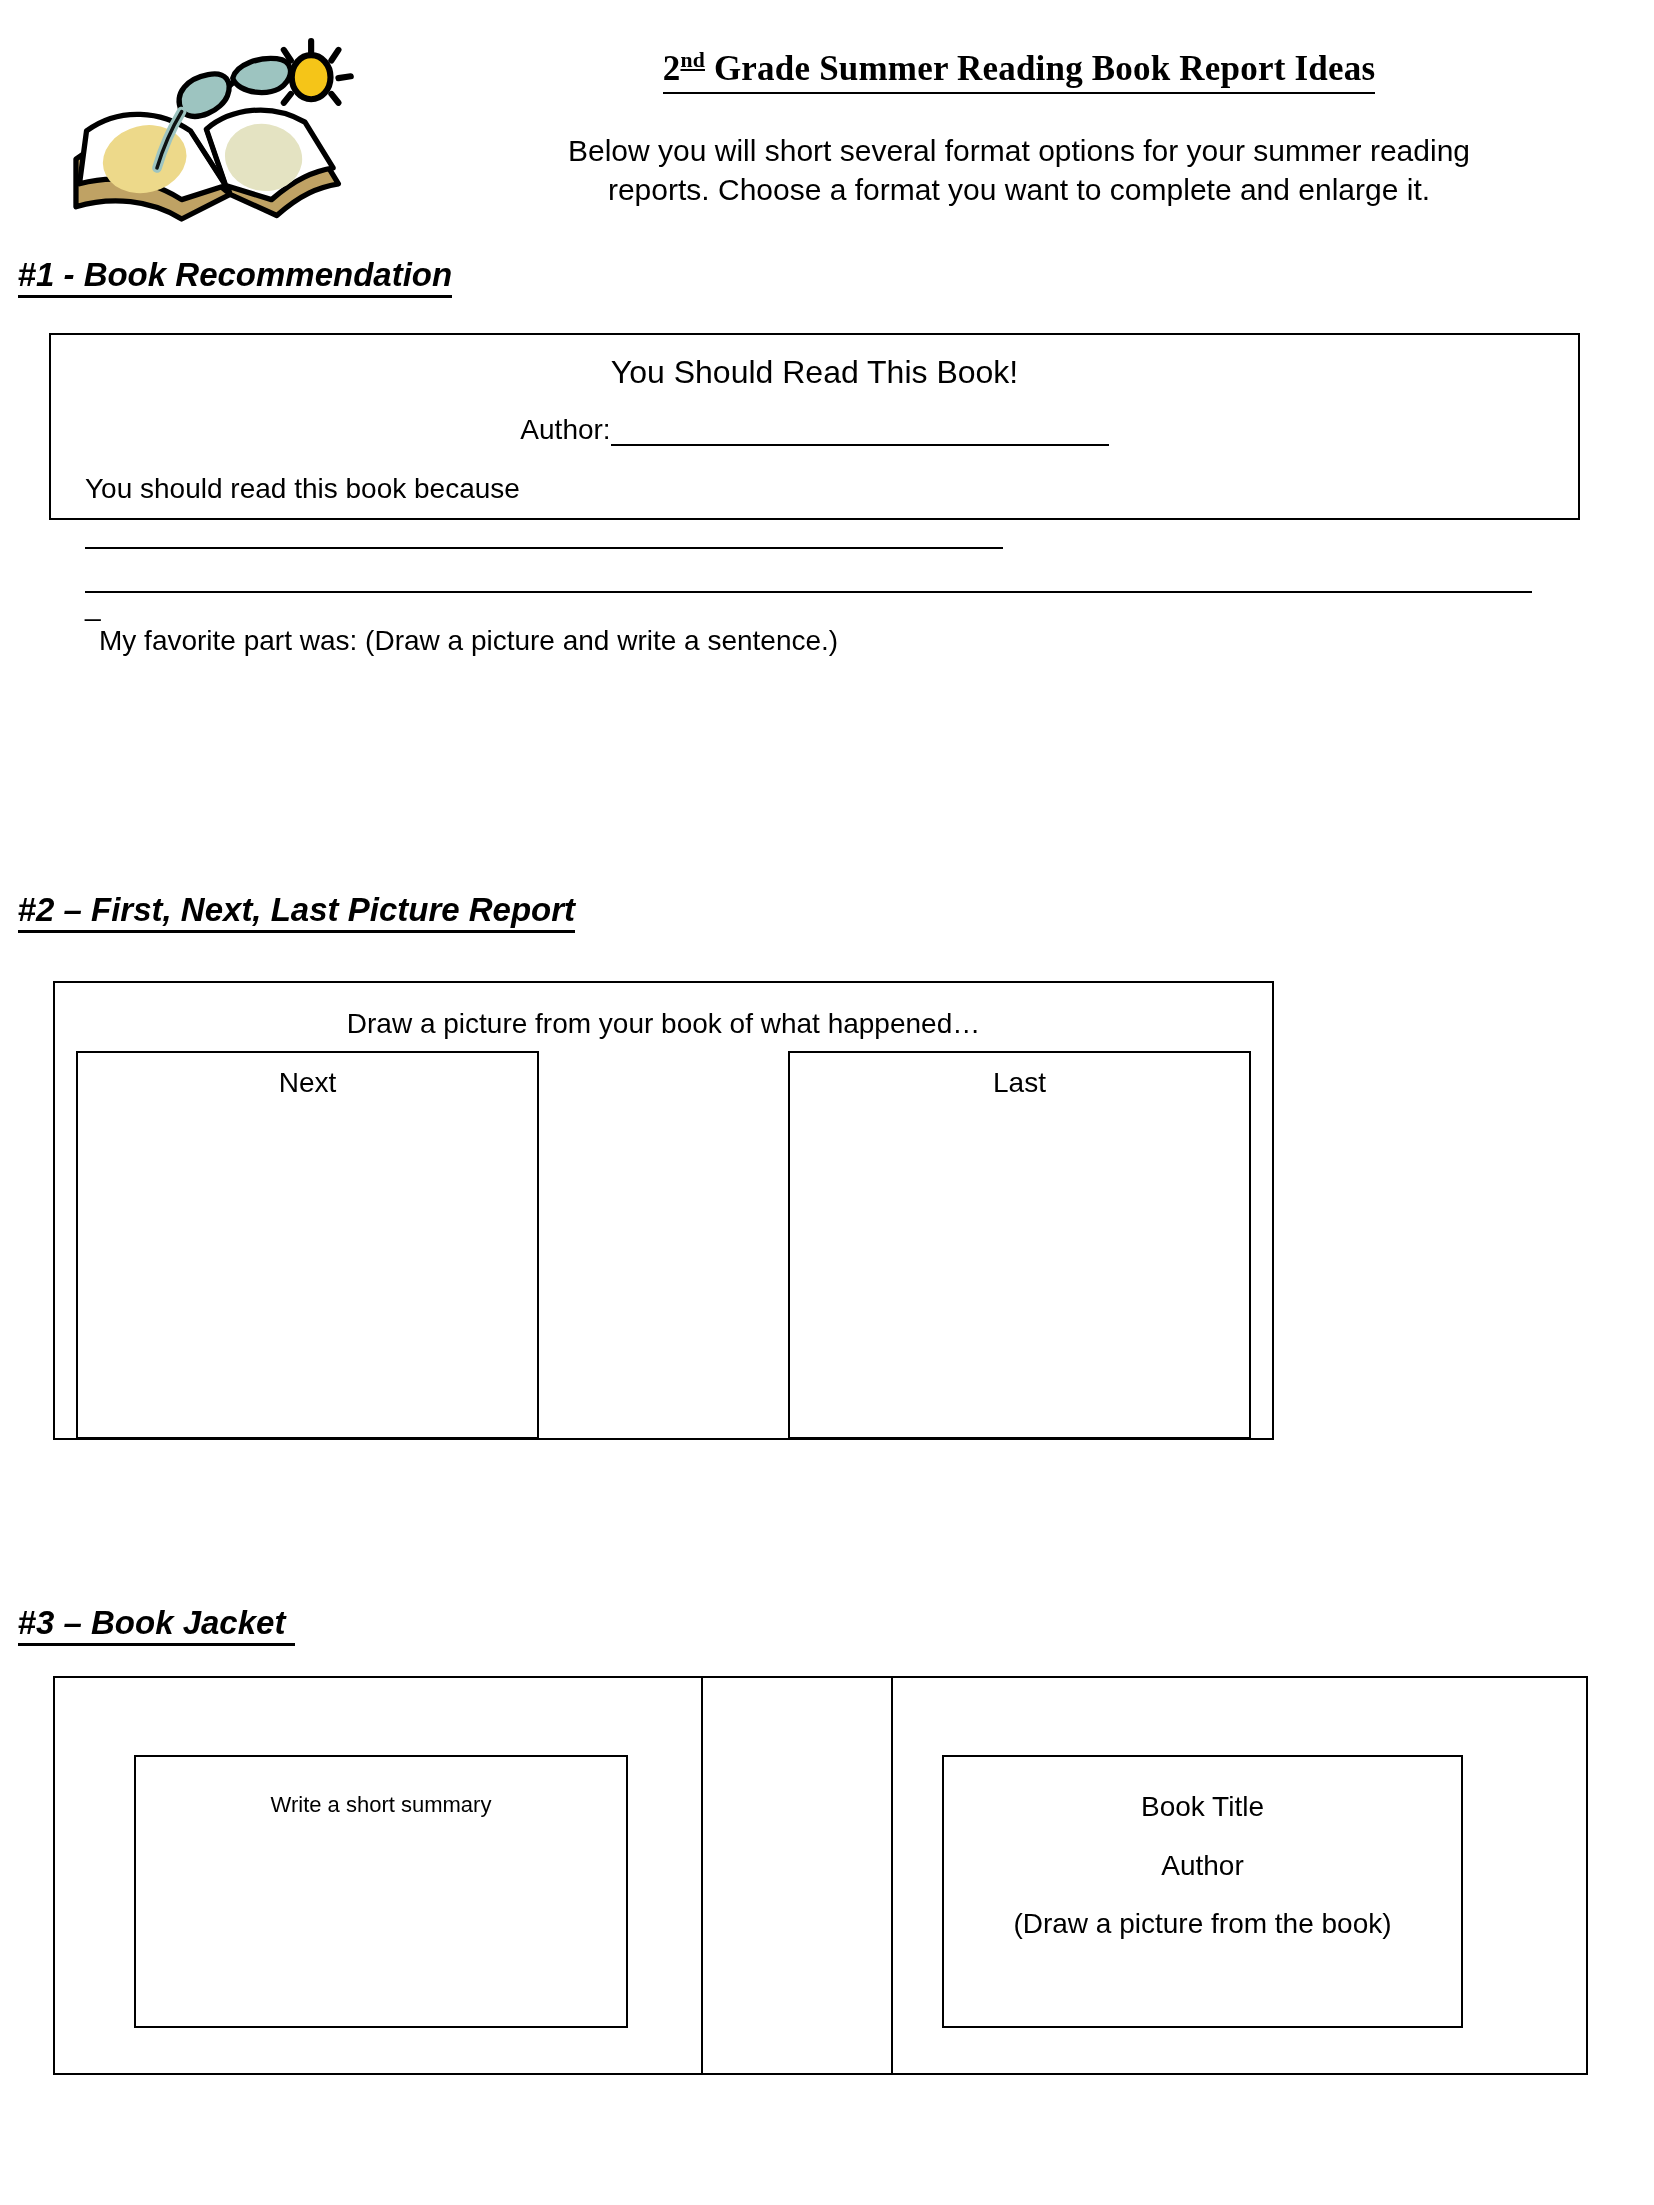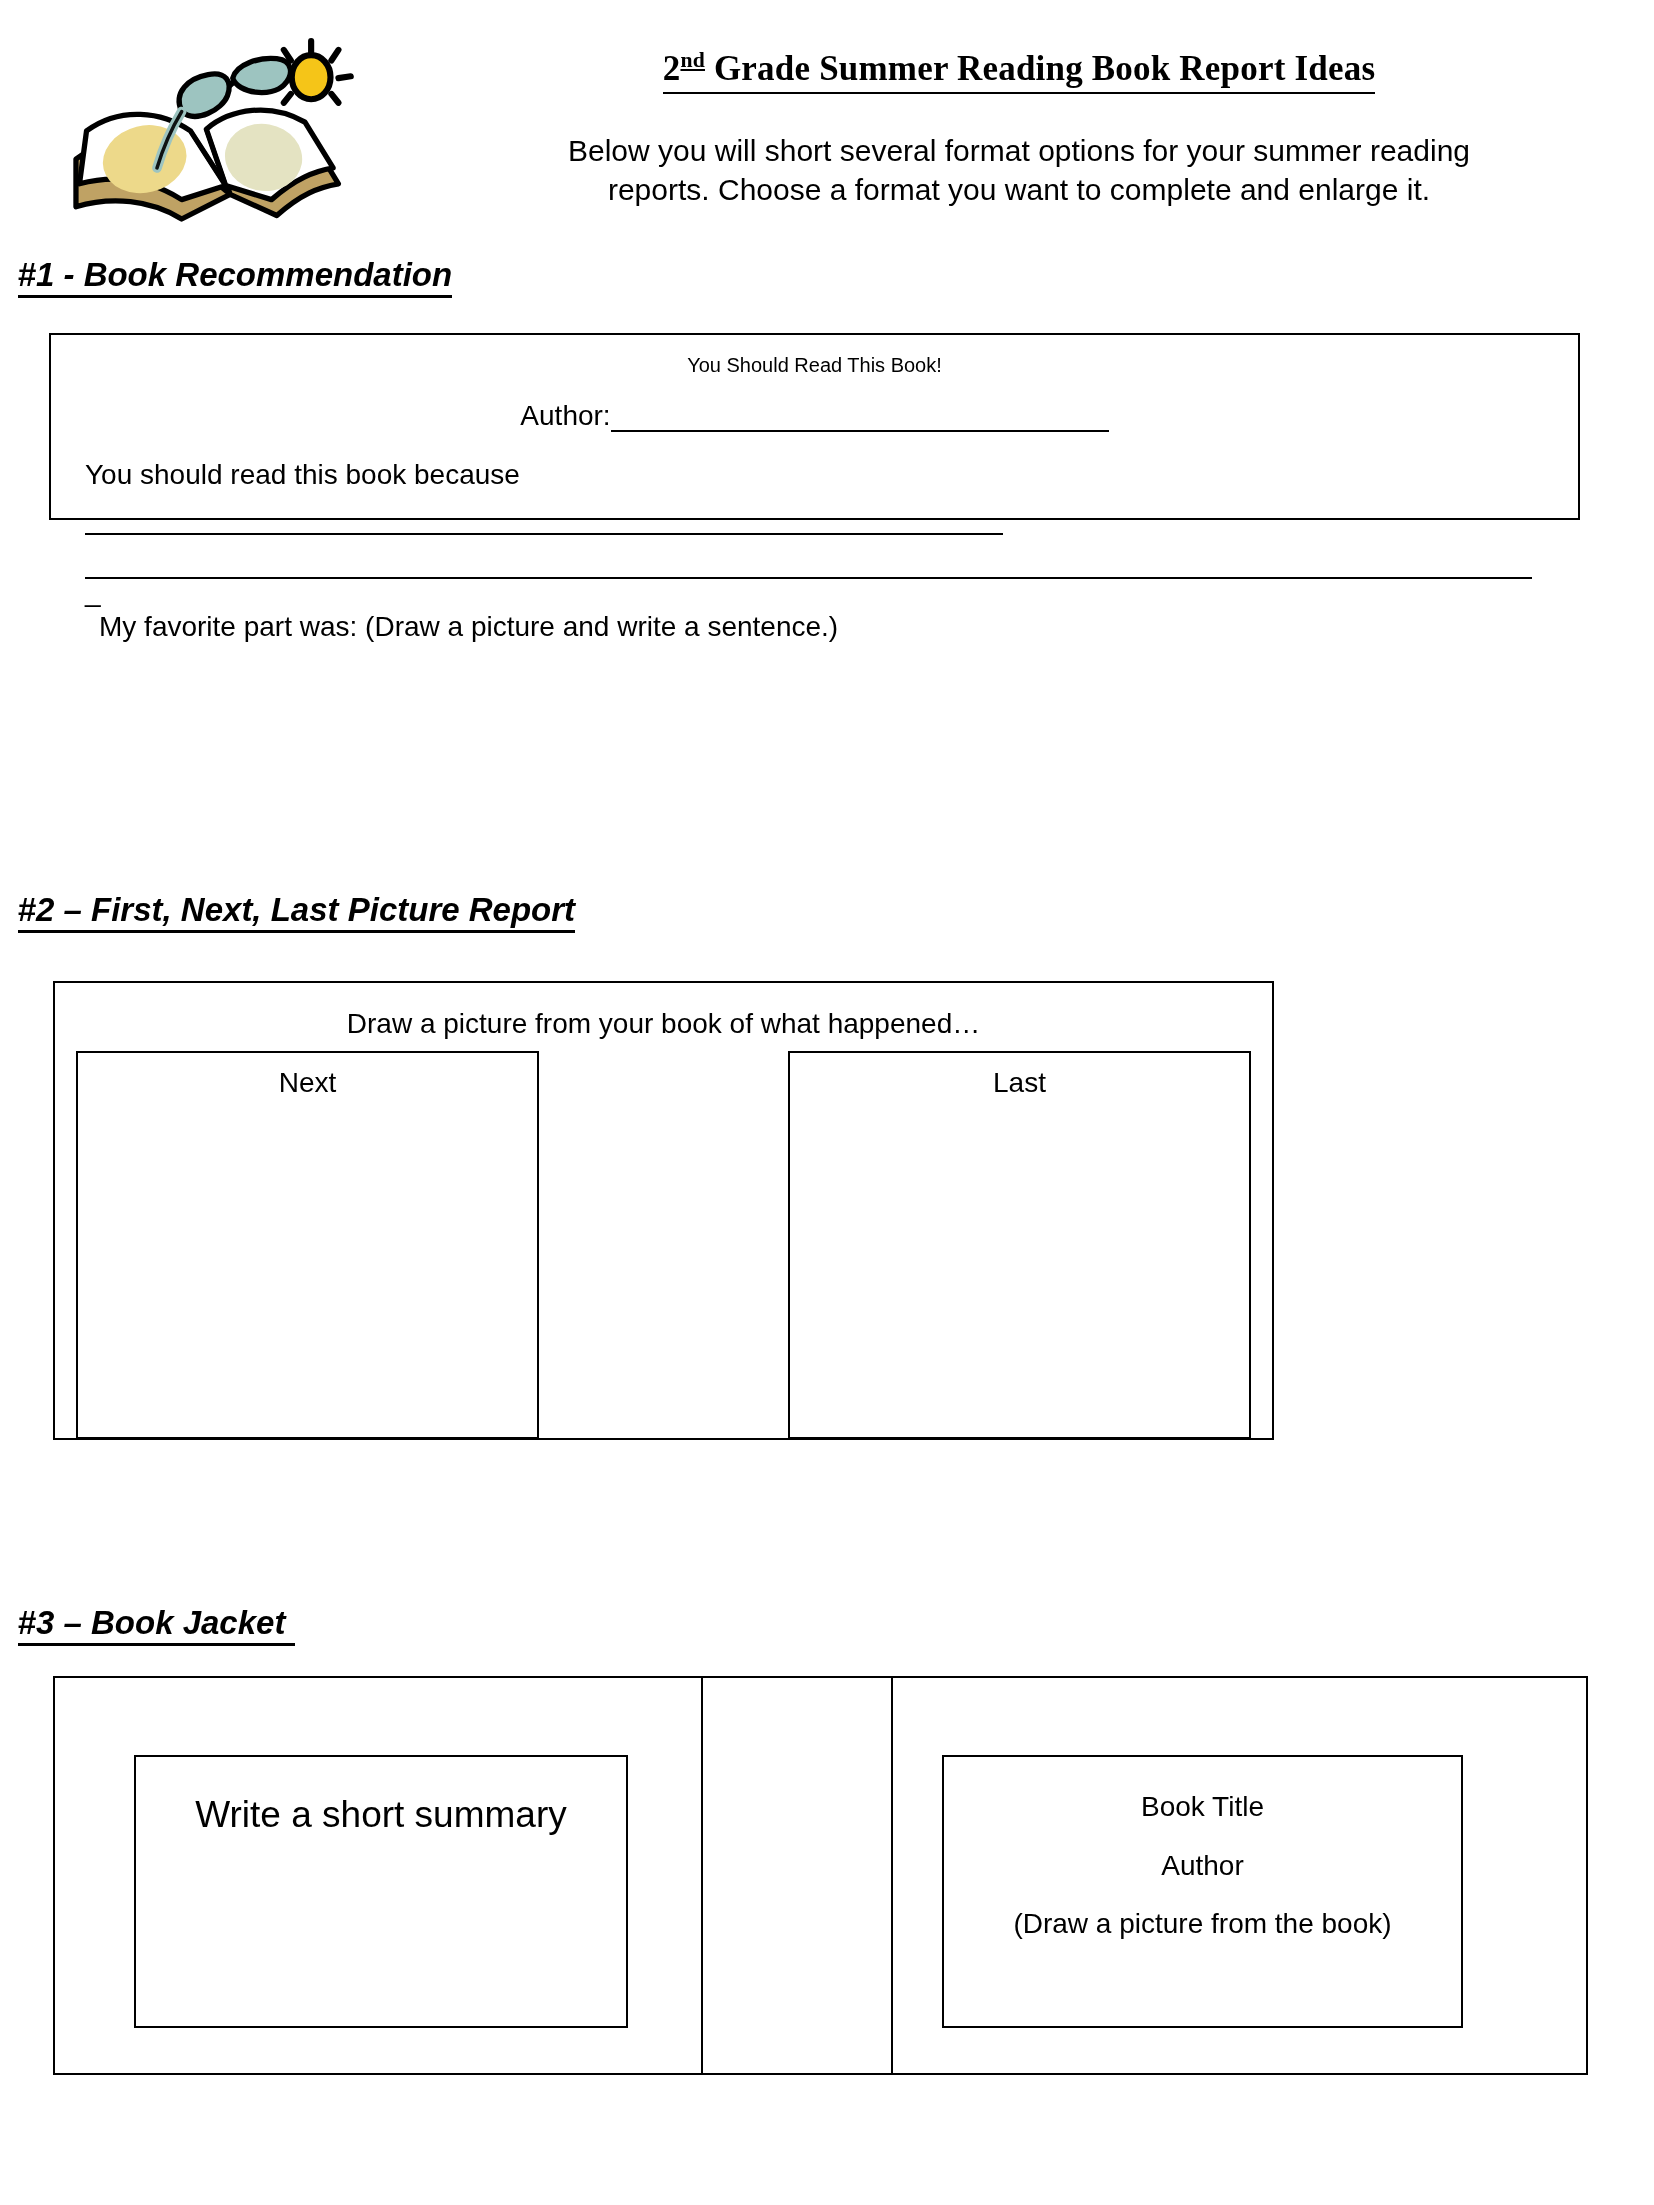--- a/index.html
+++ b/index.html
@@ -79,21 +79,21 @@
   }
   #box1 {
     position: absolute;
     left: 49px;
     top: 333px;
     width: 1531px;
     height: 187px;
   }
   .b1-headline {
     text-align: center;
-    font-size: 20px;
+    font-size: 32px;
     margin-top: 19.4px;
   }
   .b1-field {
     text-align: center;
     font-size: 28px;
     margin-top: 23px;
     white-space: nowrap;
   }
   .b1-field .rule {
     display: inline-block;
@@ -181,21 +181,21 @@
     box-sizing: border-box;
     background: #fff;
   }
   .b3-inner-left {
     left: 79px;
     top: 77px;
     width: 494px;
     height: 273px;
     padding-top: 34px;
     text-align: center;
-    font-size: 37px;
+    font-size: 22px;
     line-height: 1.30;
   }
   .b3-inner-right {
     left: 49px;
     top: 77px;
     width: 521px;
     height: 273px;
     padding-top: 25px;
     text-align: center;
     font-size: 28px;

